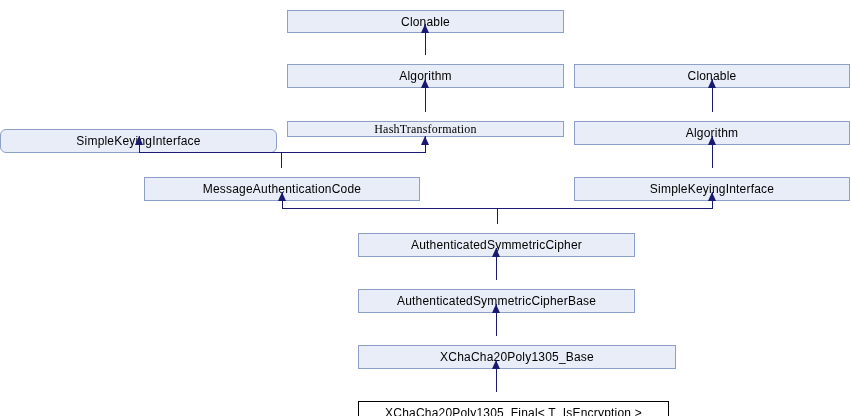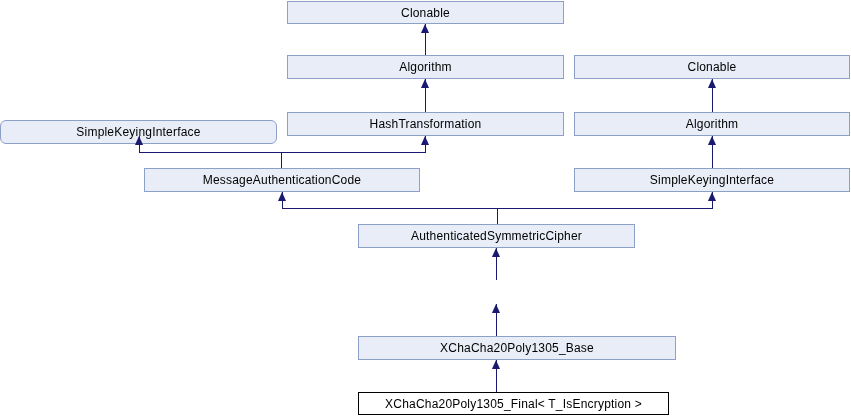--- a/index.html
+++ b/index.html
@@ -26,20 +26,21 @@
     border: 1px solid var(--node-border);
     background: var(--node-fill);
     color: var(--text);
     font-size: 12px;
     letter-spacing: 0.2px;
     display: flex;
     align-items: center;
     justify-content: center;
     white-space: nowrap;
     cursor: pointer;
+    margin-top: 9px;
   }
   .node.current {
     border-color: var(--current-border);
     background: var(--current-fill);
     cursor: default;
   }
   .vline { position: absolute; width: 1px; background: var(--edge); }
   .hline { position: absolute; height: 1px; background: var(--edge); }
   .arrowhead {
     position: absolute;
@@ -55,30 +56,31 @@
 <div class="canvas">
 
   <div class="node" style="left:287px; top:1px;   width:277px; height:23px;">Clonable</div>
 
   <div class="node" style="left:287px; top:55px;  width:277px; height:24px;">Algorithm</div>
 
   <div class="node" style="left:574px; top:55px;  width:276px; height:24px;">Clonable</div>
 
   <div class="node" style="left:0px;   top:120px; width:277px; height:24px;border-radius:6px;">SimpleKeyingInterface</div>
 
-  <div class="node" style="left:287px; top:112px; width:277px; height:24px;">HashTransformation</div>
+  <div class="node" style="left:287px; top:112px; width:277px; height:16px;font-family:Liberation Serif, serif;">HashTransformation</div>
 
   <div class="node" style="left:574px; top:112px; width:276px; height:24px;">Algorithm</div>
 
   <div class="node" style="left:144px; top:168px; width:276px; height:24px;">MessageAuthenticationCode</div>
 
   <div class="node" style="left:574px; top:168px; width:276px; height:24px;">SimpleKeyingInterface</div>
 
   <div class="node" style="left:358px; top:224px; width:277px; height:24px;">AuthenticatedSymmetricCipher</div>
 
+  <div class="node" style="left:358px; top:280px; width:277px; height:24px;">AuthenticatedSymmetricCipherBase</div>
 
   <div class="node" style="left:358px; top:336px; width:318px; height:24px;">XChaCha20Poly1305_Base</div>
 
   <div class="node current" style="left:358px; top:392px; width:311px; height:23px;">XChaCha20Poly1305_Final&lt; T_IsEncryption &gt;</div>
 
   <div class="vline" style="left:425px; top:24px; height:31px;"></div>
   <div class="arrowhead" style="left:421px; top:24px;"></div>
 
   <div class="vline" style="left:425px; top:79px; height:33px;"></div>
   <div class="arrowhead" style="left:421px; top:79px;"></div>

